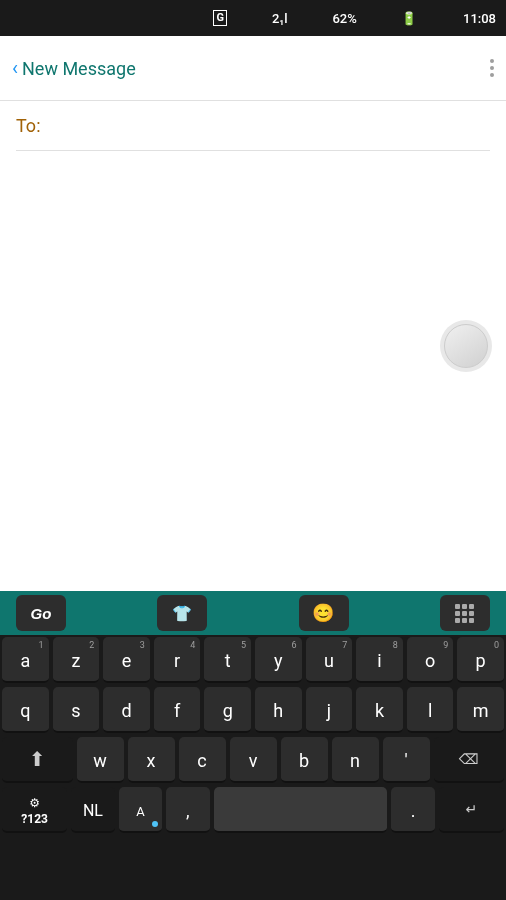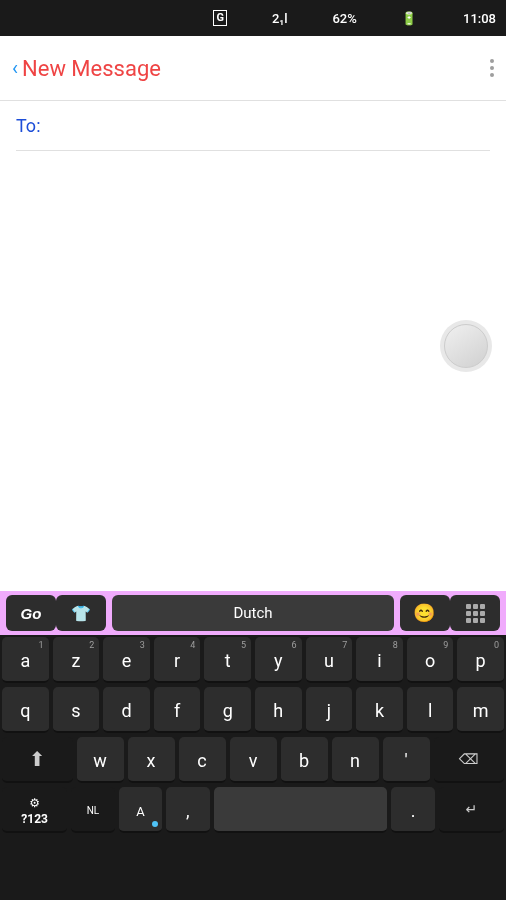--- a/index.html
+++ b/index.html
@@ -57,22 +57,22 @@
       display: flex;
       align-items: center;
       gap: 4px;
     }
     .back-arrow {
       color: #2196F3;
       font-size: 20px;
       line-height: 1;
     }
     .app-title {
-      color: #ef4444;
-      font-size: 22px;
+      color: #0f766e;
+      font-size: 18px;
       font-weight: 400;
     }
     .overflow-menu {
       color: #9e9e9e;
       font-size: 24px;
       letter-spacing: 1px;
       display: flex;
       flex-direction: column;
       gap: 3px;
       cursor: pointer;
@@ -86,21 +86,21 @@
 
     
     .message-area {
       width: 100%;
       height: 490px;
       background: #fff;
       position: relative;
       padding: 14px 16px;
     }
     .to-label {
-      color: #1d4ed8;
+      color: #a16207;
       font-size: 18px;
     }
     .to-divider {
       width: 100%;
       height: 1px;
       background: #e0e0e0;
       margin-top: 14px;
     }
     .send-button {
       position: absolute;
@@ -131,25 +131,26 @@
       height: 309px;
       background: #1a1a1a;
       position: absolute;
       bottom: 0;
       left: 0;
     }
 
     
     .keyboard-top-bar {
       height: 44px;
-      background: #f0abfc;
+      background: #0f766e;
       display: flex;
       align-items: center;
       justify-content: space-between;
-      padding: 0 6px;
+      padding: 0 16px;
+      gap: 38px;
     }
     .kb-top-btn {
       width: 50px;
       height: 36px;
       border-radius: 6px;
       background: #2d2d2d;
       border: none;
       display: flex;
       align-items: center;
       justify-content: center;
@@ -327,23 +328,20 @@
 
 <div class="keyboard">
 
   <div class="keyboard-top-bar">
     <button class="kb-top-btn">
       <span class="go-btn-text">Go</span>
     </button>
     <button class="kb-top-btn">
       <span class="shirt-icon">👕</span>
     </button>
-    <div class="kb-lang-btn">
-      <span class="kb-lang-text">Dutch</span>
-    </div>
     <button class="kb-top-btn">
       <span class="emoji-icon">😊</span>
     </button>
     <button class="kb-top-btn">
       <div class="grid-icon">
         <div class="grid-dot"></div>
           <div class="grid-dot"></div>
           <div class="grid-dot"></div>
         <div class="grid-dot"></div>
           <div class="grid-dot"></div>
@@ -462,21 +460,21 @@
         <span class="backspace-icon">⌫</span>
       </div>
     </div>
 
     <div class="keyboard-row">
       <div class="key key-123">
         <span class="key-letter" style="font-size:12px;">⚙</span>
         <span class="key-letter" style="font-size:12px;font-weight:bold;">?123</span>
       </div>
       <div class="key key-nl">
-        <span class="key-letter" style="font-size:10px;">NL</span>
+        <span class="key-letter" style="font-size:16px;">NL</span>
       </div>
       <div class="key key-lang-flag">
         <span class="key-letter" style="font-size:13px;">A</span>
         <div class="lang-dot"></div>
       </div>
       <div class="key key-comma">
         <span class="key-letter">,</span>
       </div>
       <div class="key key-space">
         <span class="key-letter"> </span>

